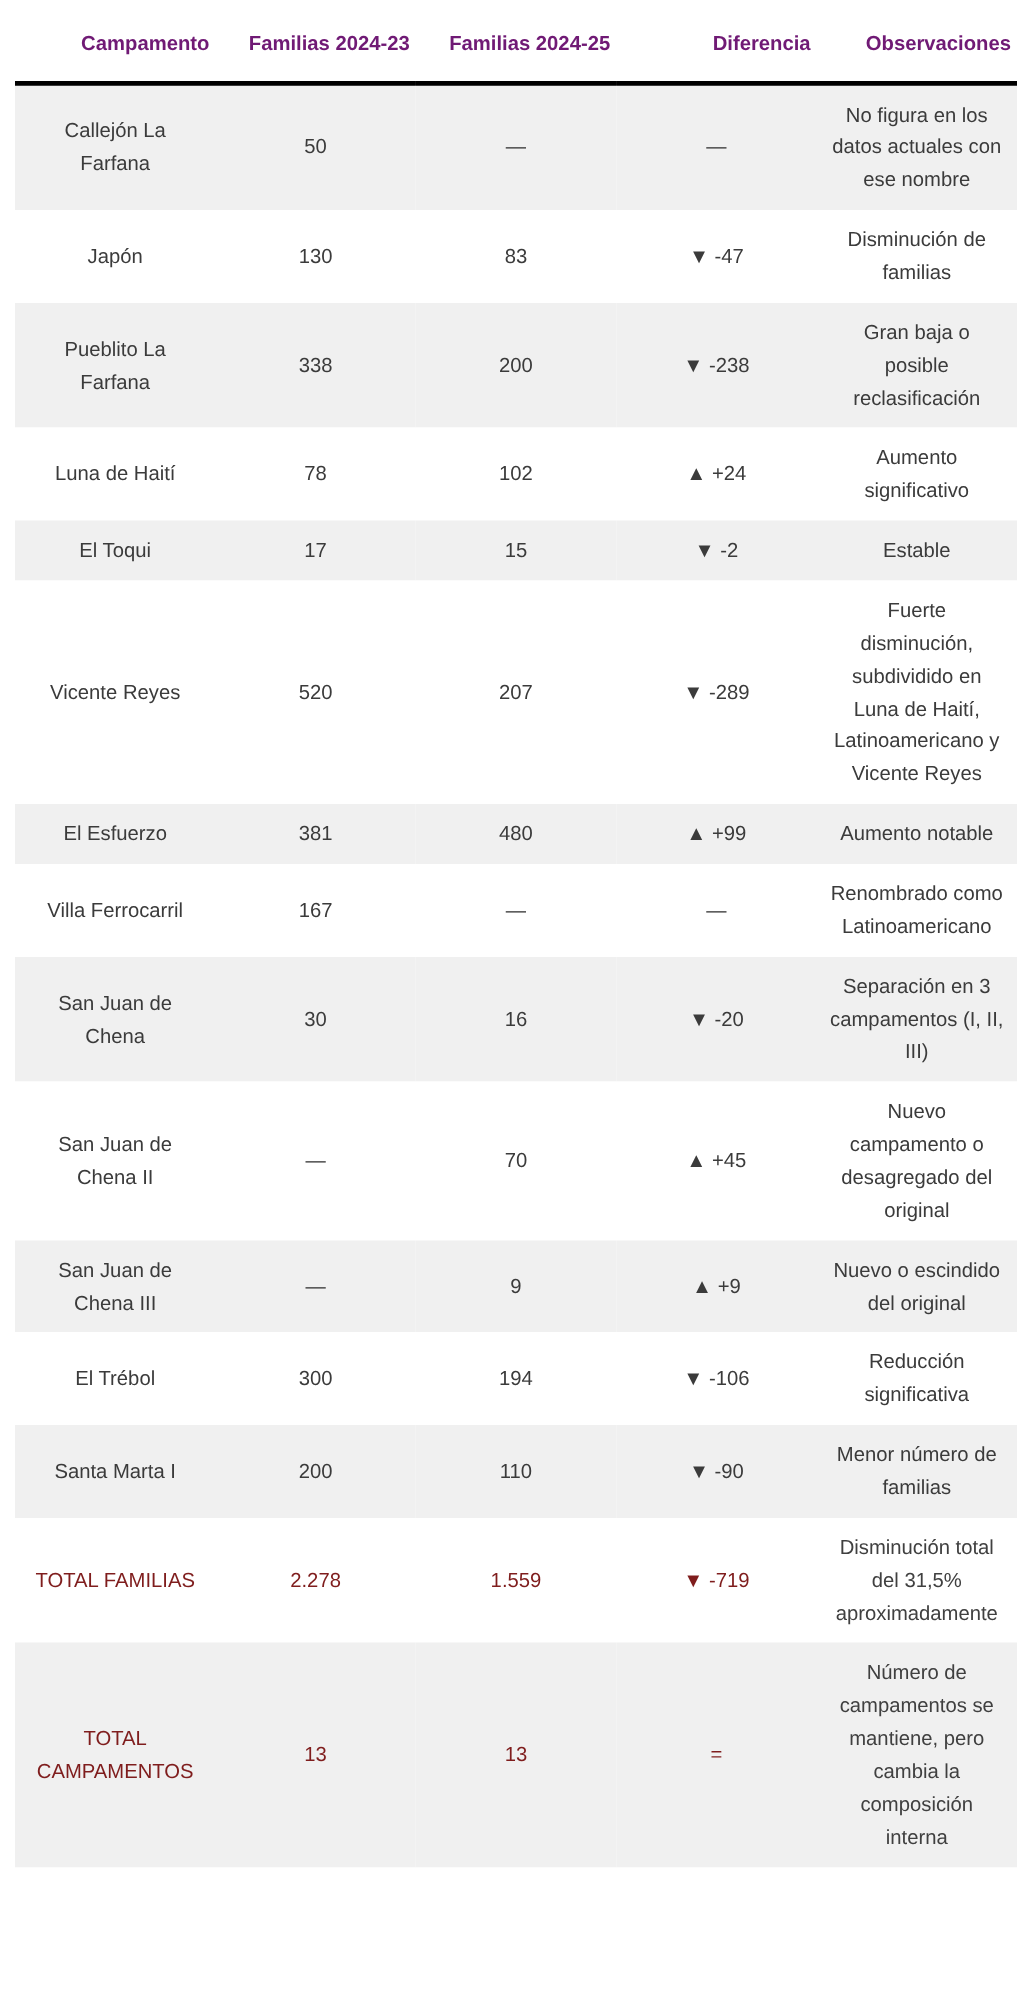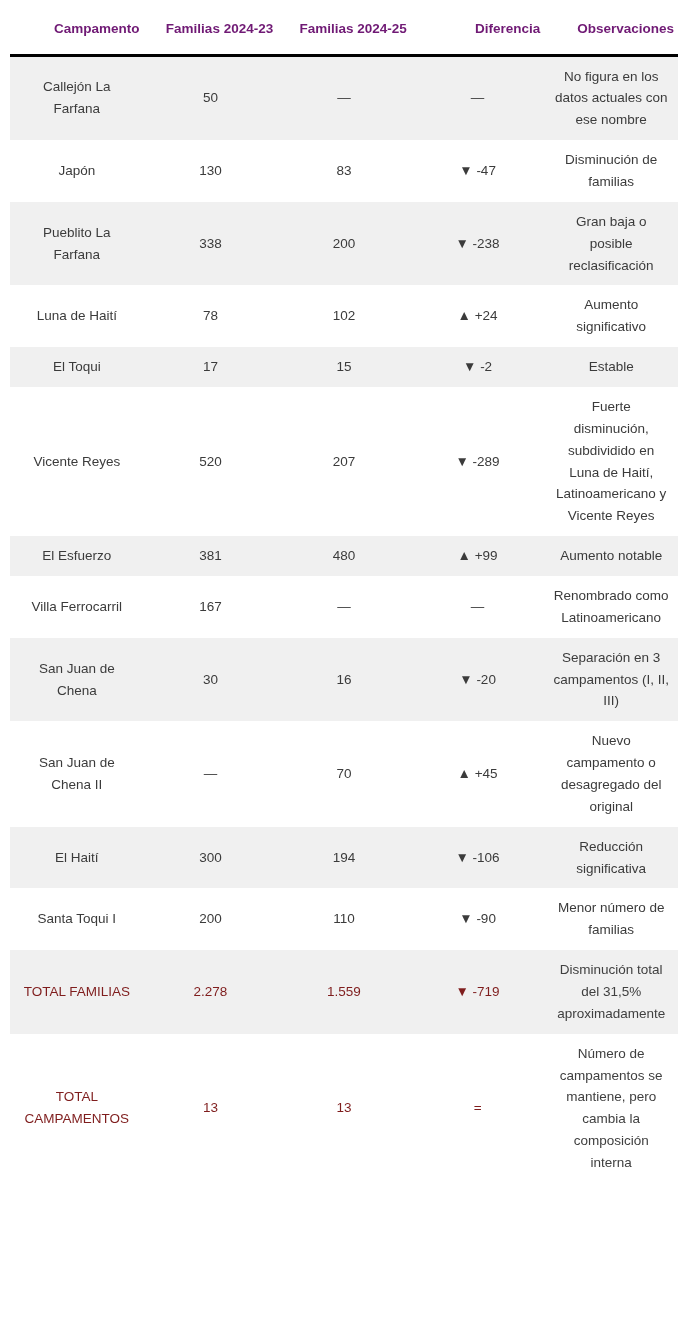--- a/index.html
+++ b/index.html
@@ -135,28 +135,35 @@
     <td>Separación en 3 campamentos (I, II, III)</td>
   </tr>
         <tr>
     <td>San Juan de Chena II</td>
     <td>—</td>
     <td>70</td>
     <td>▲ +45</td>
     <td>Nuevo campamento o desagregado del original</td>
   </tr>
         <tr>
-    <td>El Haití</td>
+    <td>San Juan de Chena III</td>
+    <td>—</td>
+    <td>9</td>
+    <td>▲ +9</td>
+    <td>Nuevo o escindido del original</td>
+  </tr>
+        <tr>
+    <td>El Trébol</td>
     <td>300</td>
     <td>194</td>
     <td>▼ -106</td>
     <td>Reducción significativa</td>
   </tr>
         <tr>
-    <td>Santa Toqui I</td>
+    <td>Santa Marta I</td>
     <td>200</td>
     <td>110</td>
     <td>▼ -90</td>
     <td>Menor número de familias</td>
   </tr>
         <tr class="total-row">
     <td>TOTAL FAMILIAS</td>
     <td>2.278</td>
     <td>1.559</td>
     <td>▼ -719</td>

